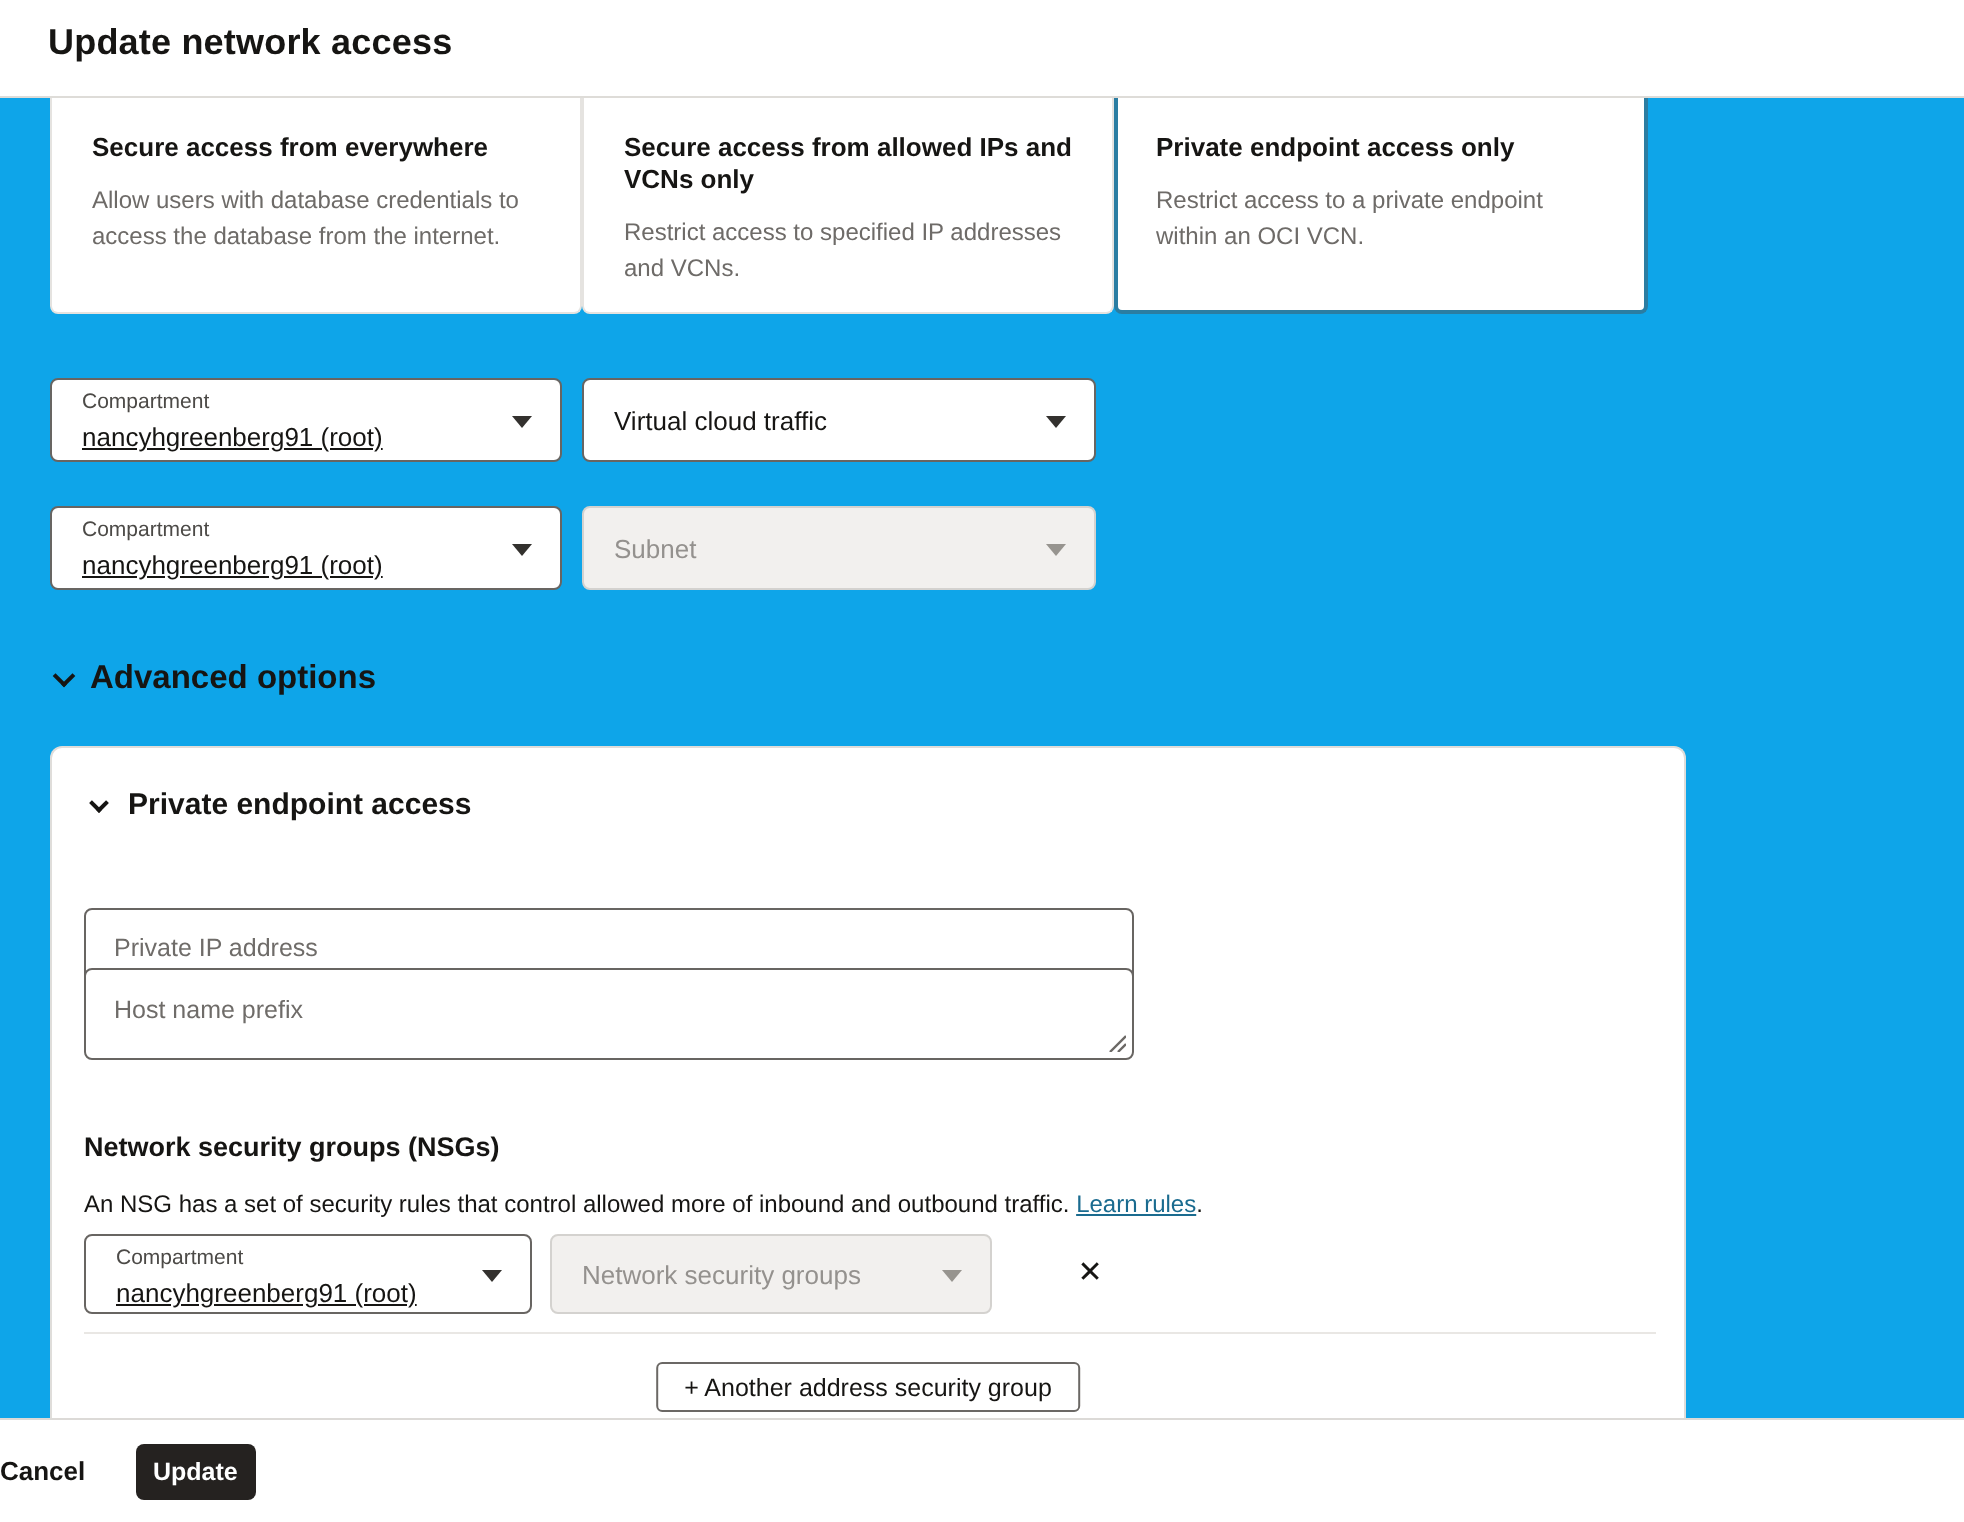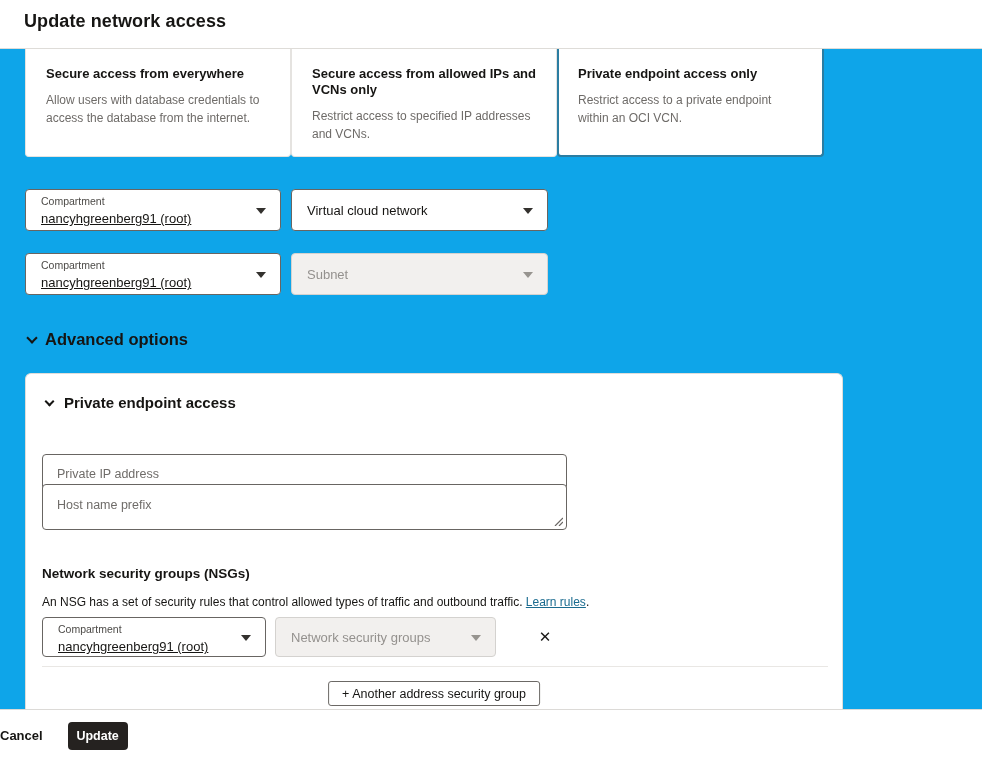--- a/index.html
+++ b/index.html
@@ -184,21 +184,21 @@
     </div>
   </div>
 
   <div class="select-row row-vcn">
     <div class="sel labeled">
       <div class="sel-label">Compartment</div>
       <div class="sel-value">nancyhgreenberg91 (root)</div>
       <span class="caret"></span>
     </div>
     <div class="sel plain">
-      <div class="sel-text">Virtual cloud network</div>
+      <div class="sel-text">Virtual cloud traffic</div>
       <span class="caret"></span>
     </div>
   </div>
 
   <div class="select-row row-subnet">
     <div class="sel labeled">
       <div class="sel-label">Compartment</div>
       <div class="sel-value">nancyhgreenberg91 (root)</div>
       <span class="caret"></span>
     </div>
@@ -225,21 +225,21 @@
     <div class="host-wrap">
       <textarea class="host-area" placeholder="Host name prefix" style=""></textarea>
       <svg class="resize-glyph" width="10" height="10" viewBox="0 0 10 10">
         <line x1="2" y1="10" x2="10" y2="2" stroke="#6b6865" stroke-width="1.2"></line>
         <line x1="6" y1="10" x2="10" y2="6" stroke="#6b6865" stroke-width="1.2"></line>
       </svg>
     </div>
 
     <div class="nsg-heading">Network security groups (NSGs)</div>
 
-    <div class="nsg-desc"><span>An NSG has a set of security rules that control allowed types of traffic and outbound traffic. </span><a>Learn rules</a><span>.</span></div>
+    <div class="nsg-desc"><span>An NSG has a set of security rules that control allowed more of inbound and outbound traffic. </span><a>Learn rules</a><span>.</span></div>
 
     <div class="nsg-row">
       <div class="sel labeled">
         <div class="sel-label">Compartment</div>
         <div class="sel-value">nancyhgreenberg91 (root)</div>
         <span class="caret"></span>
       </div>
       <div class="sel plain disabled">
         <div class="sel-text">Network security groups</div>
         <span class="caret"></span>

